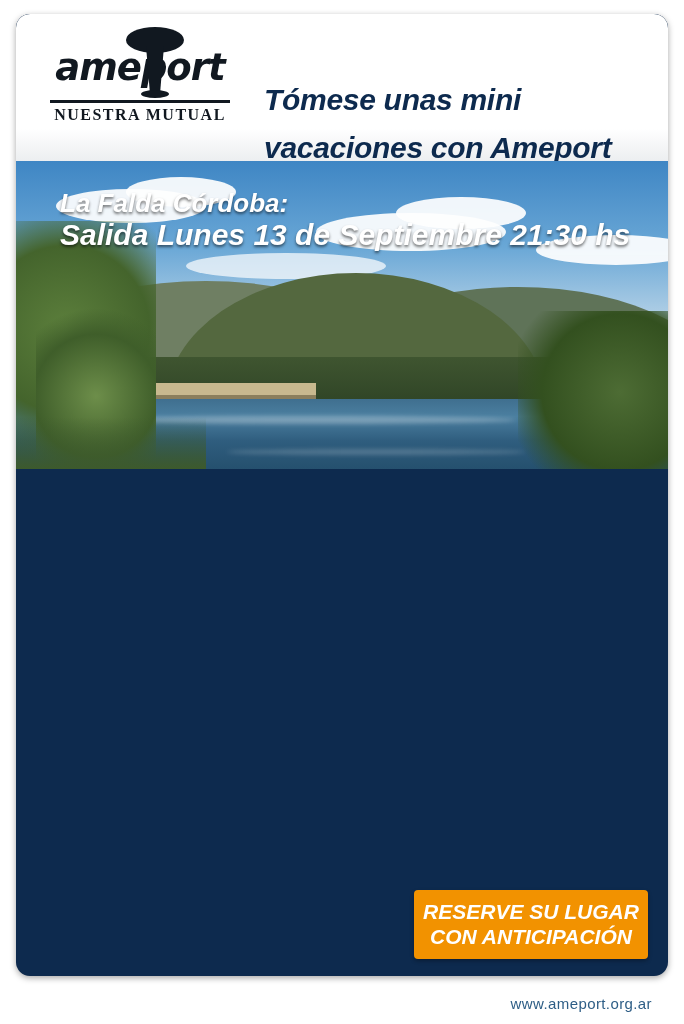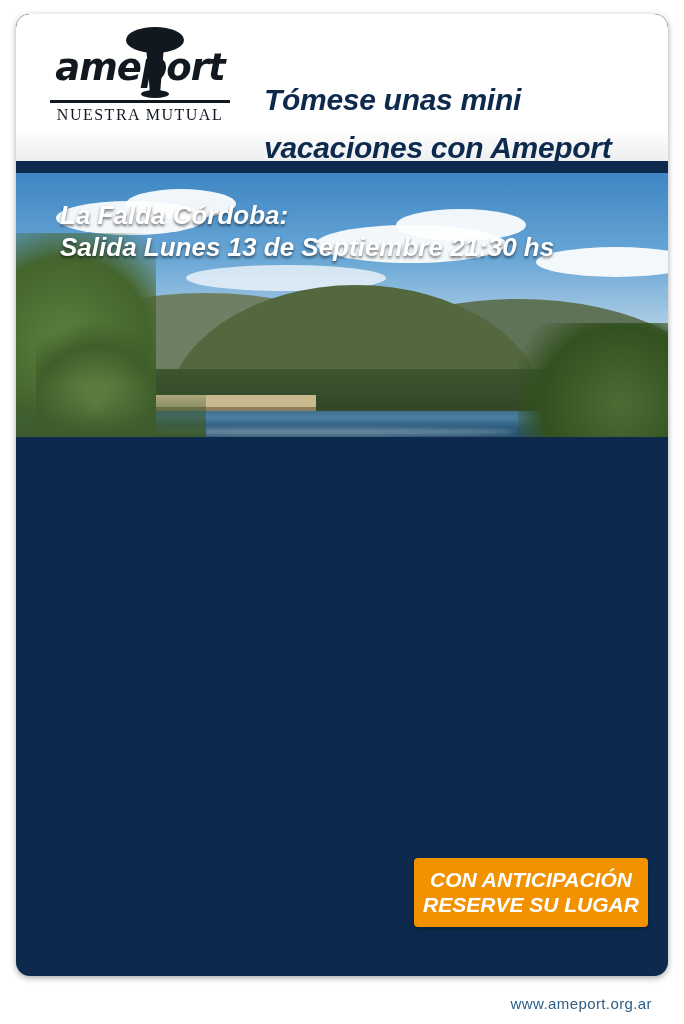--- a/index.html
+++ b/index.html
@@ -70,21 +70,21 @@
     position: absolute;
     left: 74px;
     top: -22px;
     width: 62px;
     height: 74px;
     z-index: 2;
   }
   .logo-sub {
     font-family: "Liberation Serif", serif;
     font-size: 16px;
-    font-weight: normal;
+    font-weight: bold;
     letter-spacing: 1.5px;
     color: #111820;
     border-top: 3px solid #111820;
     padding-top: 3px;
     margin-top: 2px;
   }
 
   .header-title {
     position: absolute;
     left: 248px;
@@ -94,24 +94,23 @@
     line-height: 48px;
     font-weight: bold;
     font-style: italic;
     color: #0d2a4e;
     letter-spacing: -0.3px;
   }
 
   
   .photo {
     position: relative;
-    height: 264px;
+    height: 308px;
     overflow: hidden;
     background: #15803d;
-    margin-top: 12px;
   }
   .sky {
     position: absolute;
     left: 0; top: 0; right: 0; height: 190px;
     background: linear-gradient(to bottom, #3f86c4 0%, #69a7d6 45%, #a9cbe4 78%, #cfe0ec 100%);
   }
   .cloud {
     position: absolute;
     background: #ffffff;
     border-radius: 50%;
@@ -189,21 +188,21 @@
     position: absolute;
     left: 44px;
     top: 26px;
     right: 30px;
     color: #ffffff;
     text-shadow: 0 2px 3px rgba(0,0,0,0.55);
     font-style: italic;
     font-weight: bold;
   }
   .photo-line1 { font-size: 26px; line-height: 32px; }
-  .photo-line2 { font-size: 26px; line-height: 32px; }
+  .photo-line2 { font-size: 30px; line-height: 32px; }
 
   
   .badge {
     position: absolute;
     background: #f29200;
     color: #ffffff;
     font-weight: bold;
     font-style: italic;
     text-align: center;
     border-radius: 4px;
@@ -285,22 +284,22 @@
 
       <div class="photo-overlay">
         <div class="photo-line1">La Falda Córdoba:</div>
         <div class="photo-line2">Salida  Lunes 13 de Septiembre 21:30 hs</div>
       </div>
     </div>
 
     <div class="body-area">
 
       <div class="badge" id="badge-reserve">
+        <div>RESERVE SU LUGAR</div>
         <div>CON ANTICIPACIÓN</div>
-        <div>RESERVE SU LUGAR</div>
 
       </div>
 
     </div>
 
   </div>
 
   <div class="site-url">www.ameport.org.ar</div>
 </div>
 

